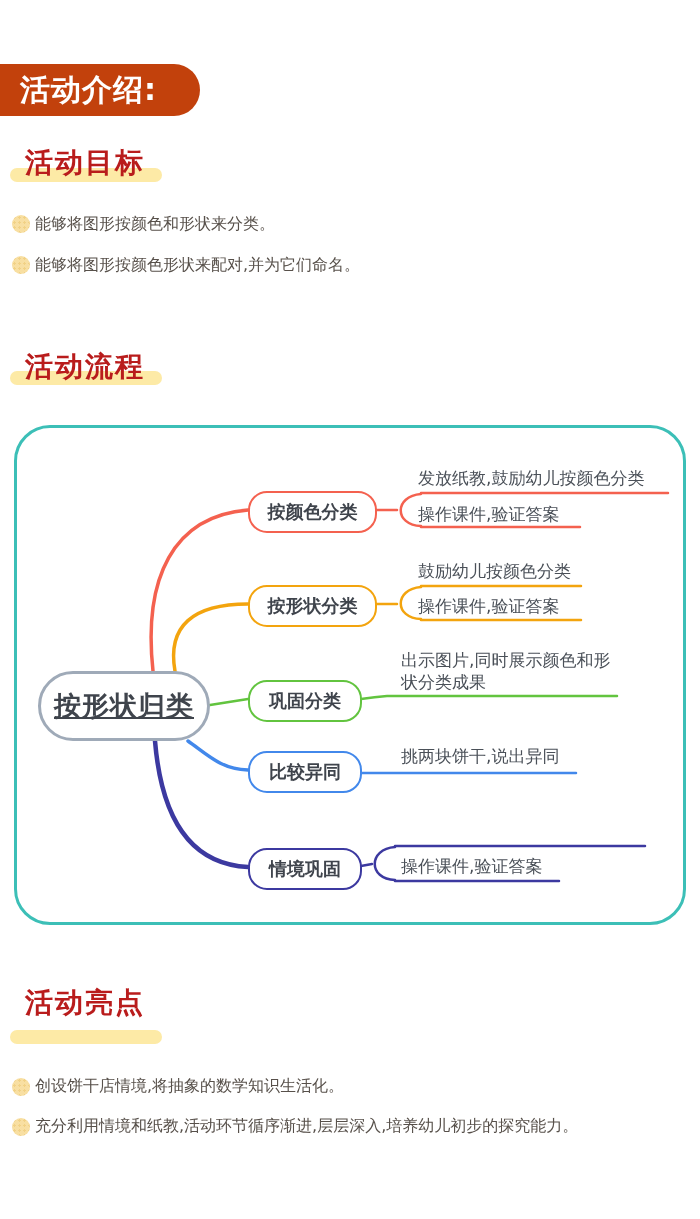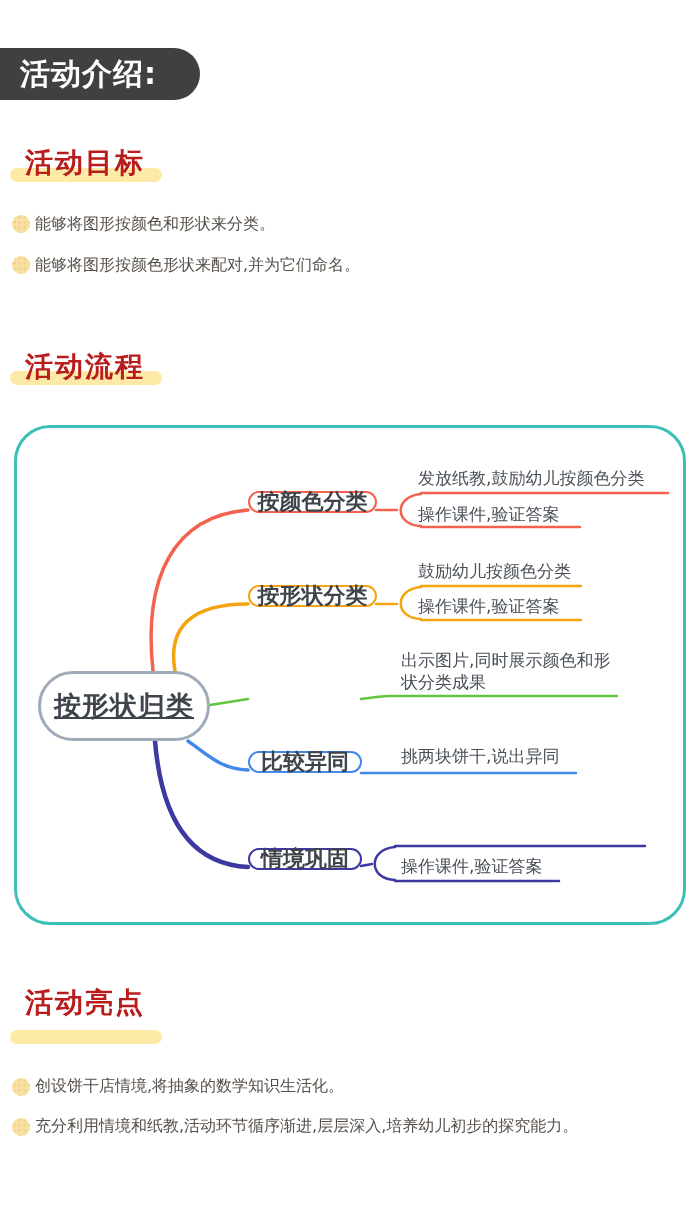--- a/index.html
+++ b/index.html
@@ -6,22 +6,22 @@
   html,body { background:#ffffff; }
   body {
     font-family:"DejaVu Sans","Liberation Sans",sans-serif;
     width:700px; height:1219px; position:relative; overflow:hidden;
     color:#57504a;
   }
   .abs { position:absolute; }
 
   
   .badge {
-    left:0; top:48px; width:200px; height:52px;
-    background:#404040; border-radius:0 26px 26px 0;
+    left:0; top:64px; width:200px; height:52px;
+    background:#c2410c; border-radius:0 26px 26px 0;
     display:flex; align-items:center; padding-left:20px;
     color:#ffffff; font-size:30px; font-weight:bold; letter-spacing:1px;
   }
 
   
   .hl-bar {
     height:14px; width:152px; left:10px;
     background:#fdeaa6; border-radius:7px;
   }
   .sec-heading {
@@ -48,21 +48,21 @@
   .mindmap svg { position:absolute; left:0; top:0; }
   .pill {
     position:absolute; background:#ffffff;
     display:flex; align-items:center; justify-content:center;
     font-weight:bold; color:#3f444c; white-space:nowrap;
   }
   .root-pill {
     left:21px; top:243px; width:172px; height:70px;
     border:3px solid #9faab8; border-radius:35px; font-size:27px; letter-spacing:1px;text-decoration:underline;
   }
-  .branch-pill { width:129px; height:22px; border-radius:19px; font-size:22px; border:2.5px solid;text-align:center; }
+  .branch-pill { width:129px; height:42px; border-radius:19px; font-size:18px; border:2.5px solid;text-align:center; }
   .branch-pill.small { width:114px; }
   .sub {
     position:absolute; font-size:17px; line-height:23px; color:#4a5058; white-space:nowrap;
   }
   .sub.wrap { white-space:normal; width:212px; line-height:22px; }
 </style>
 </head>
 <body>
 
 <div class="abs badge">
@@ -106,20 +106,21 @@
     <path d="M344 438 L355 436" stroke="#3c39a0" stroke-width="2.5" fill="none" stroke-linecap="round"></path>
     <path d="M378 419 C351 421 351 451 378 452" stroke="#3c39a0" stroke-width="2.5" fill="none" stroke-linecap="round"></path>
     <path d="M378 418 L628 418" stroke="#3c39a0" stroke-width="2.5" fill="none" stroke-linecap="round"></path>
     <path d="M378 453 L542 453" stroke="#3c39a0" stroke-width="2.5" fill="none" stroke-linecap="round"></path>
   </svg>
 
   <div class="pill root-pill">按形状归类</div>
 
   <div class="pill branch-pill" style="left:231px; top:63px;  border-color:#f4614f;">按颜色分类</div>
   <div class="pill branch-pill" style="left:231px; top:157px; border-color:#f3a40e;">按形状分类</div>
+  <div class="pill branch-pill small" style="left:231px; top:252px; border-color:#62c43f;">巩固分类</div>
   <div class="pill branch-pill small" style="left:231px; top:323px; border-color:#4288eb;">比较异同</div>
   <div class="pill branch-pill small" style="left:231px; top:420px; border-color:#3c39a0;">情境巩固</div>
 
   <div class="sub" style="left:401px; top:39px;">发放纸教,鼓励幼儿按颜色分类</div>
   <div class="sub" style="left:401px; top:75px;">操作课件,验证答案</div>
   <div class="sub" style="left:401px; top:132px;">鼓励幼儿按颜色分类</div>
   <div class="sub" style="left:401px; top:167px;">操作课件,验证答案</div>
   <div class="sub wrap" style="left:384px; top:221px;">出示图片,同时展示颜色和形状分类成果</div>
   <div class="sub" style="left:384px; top:317px;">挑两块饼干,说出异同</div>
   <div class="sub" style="left:384px; top:427px;">操作课件,验证答案</div>

